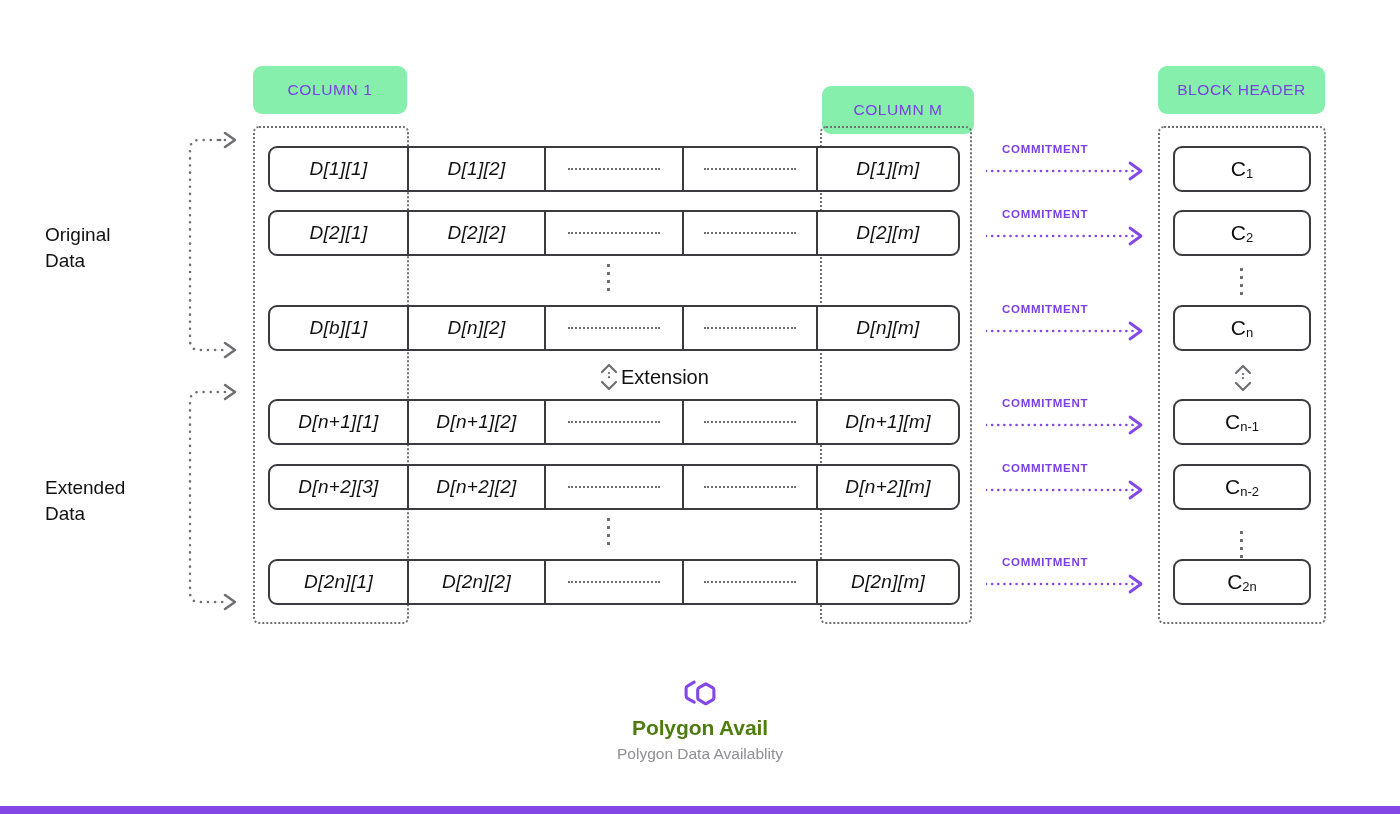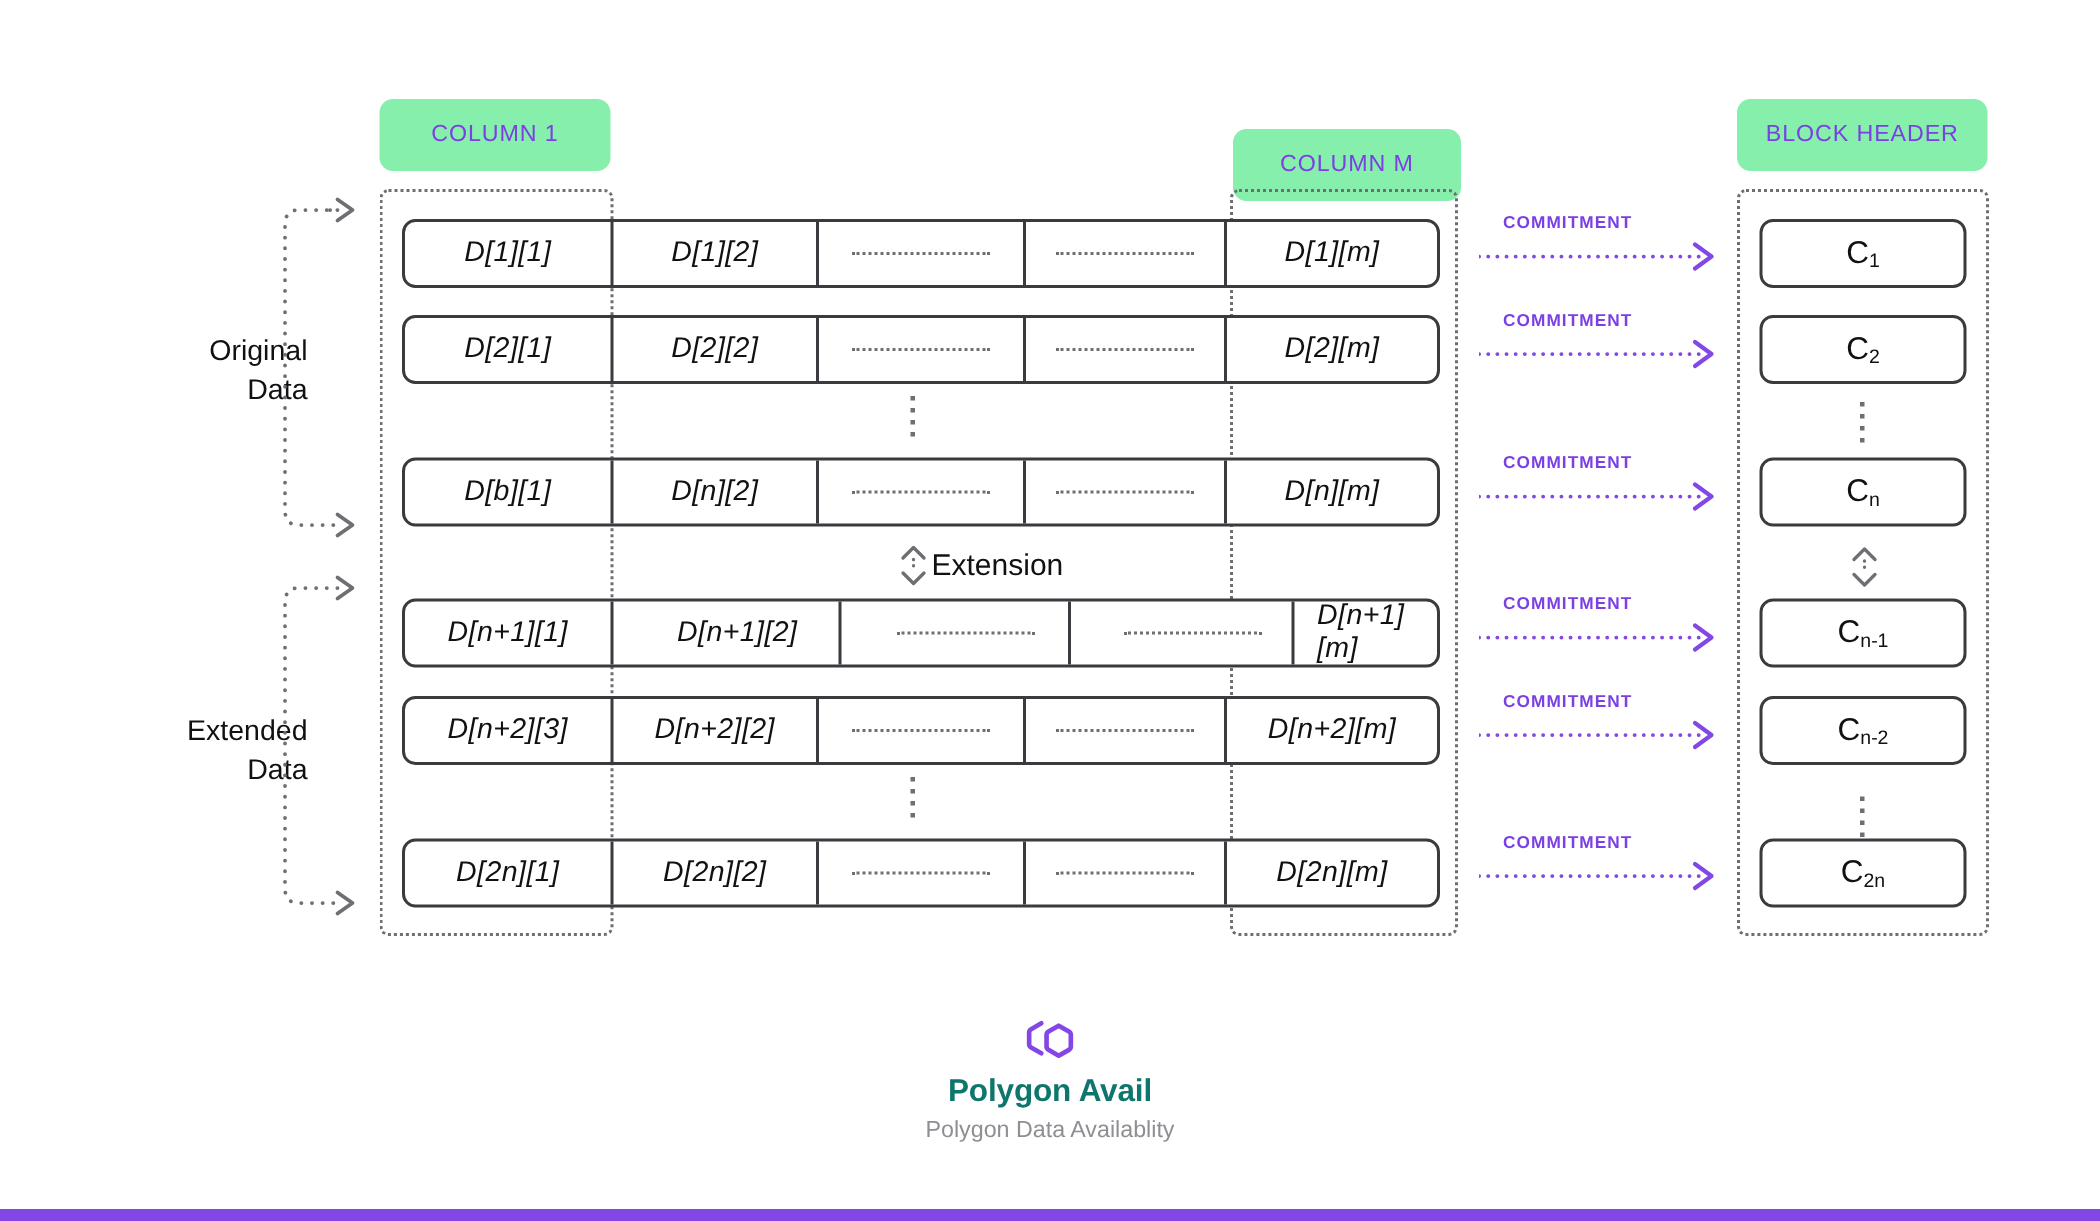--- a/index.html
+++ b/index.html
@@ -82,21 +82,21 @@
     left: 598px; top: 362px;
     display: flex; align-items: center; gap: 1px;
   }
   #extension .ext-label { font-size: 20px; color: #111114; }
 
   
   .lbracket { position: absolute; }
 
   .side-label {
     position: absolute;
-    text-align: right;
+    text-align: left;
     font-size: 19px;
     line-height: 1.35;
     color: #111114;
     width: 160px;
   }
   #label-original { left: 45px; top: 222px; }
   #label-extended { left: 45px; top: 475px; }
 
   
   .commit { position: absolute; left: 986px; width: 165px; height: 42px; }
@@ -122,21 +122,21 @@
   #hdr-vdots-2 { left: 1240px; top: 531px; }
   #hdr-arrow   { position: absolute; left: 1232px; top: 363px; }
 
   
   #footer {
     position: absolute; left: 0; top: 678px; width: 1400px;
     display: flex; flex-direction: column; align-items: center;
   }
   #footer-logo { margin-bottom: 8px; }
   #footer-title {
-    font-size: 21px; font-weight: 700; color: #0f766e; letter-spacing: -0.1px;
+    font-size: 21px; font-weight: 700; color: #4d7c0f; letter-spacing: -0.1px;
   }
   #footer-sub {
     font-size: 15.5px; color: #8e8e93; margin-top: 5px;
   }
   #bottom-bar {
     position: absolute; left: 0; bottom: 0; width: 1400px; height: 8px;
     background: #8247E5;
   }
 </style>
 </head>
@@ -225,21 +225,21 @@
 
   <div id="extension">
     <svg width="22" height="30" viewBox="0 0 22 30">
       <path d="M4 10 L11 3 L18 10" fill="none" stroke="#6e6e73" stroke-width="2.2" stroke-linecap="round" stroke-linejoin="round"></path>
       <path d="M11 11 L11 19" stroke="#6e6e73" stroke-width="2.2" stroke-linecap="round" stroke-dasharray="0.1 4"></path>
       <path d="M4 20 L11 27 L18 20" fill="none" stroke="#6e6e73" stroke-width="2.2" stroke-linecap="round" stroke-linejoin="round"></path>
     </svg>
     <span class="ext-label">Extension</span>
   </div>
 
-  <div class="row" style="top:399px;gap:15px;">
+  <div class="row" style="top:399px;">
     <div class="cell c1">D[n+1][1]</div>
     <div class="cell c2">D[n+1][2]</div>
     <div class="cell cmid">
         <span class="dashline"></span>
       </div>
     <div class="cell cmid2">
         <span class="dashline"></span>
       </div>
     <div class="cell cm">D[n+1][m]</div>
   </div>

